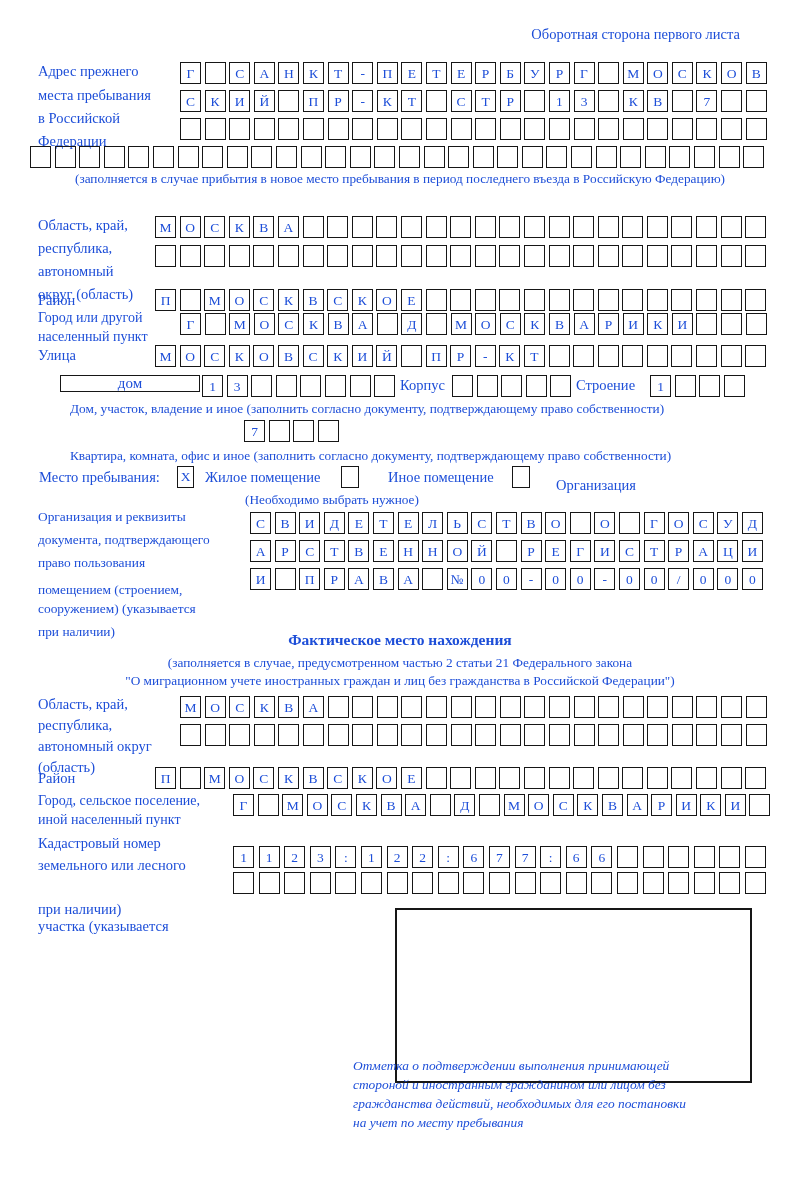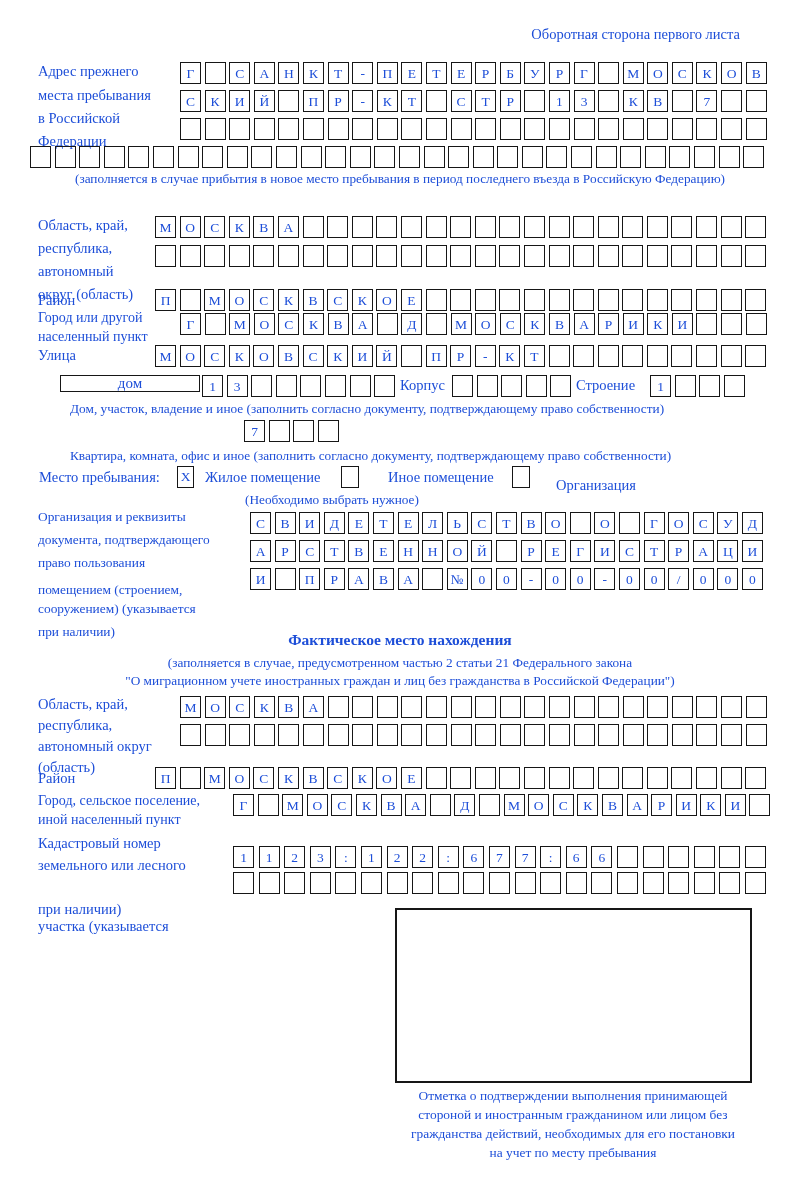--- a/index.html
+++ b/index.html
@@ -13,22 +13,22 @@
   .sm{font-size:13.4px;}
   .cap{position:absolute;font-size:13.3px;white-space:nowrap;}
   .center{left:0;width:800px;text-align:center;}
   .title{position:absolute;font-size:15.5px;font-weight:bold;}
   .lblbox{position:absolute;height:17px;border:1.5px solid #161616;box-sizing:border-box;
           display:flex;align-items:center;justify-content:center;font-size:15px;}
   .cbox{position:absolute;width:18px;height:22px;border:1.5px solid #161616;box-sizing:border-box;
         display:flex;align-items:center;justify-content:center;font-size:13.5px;}
   .bigbox{position:absolute;left:395px;top:908px;width:357px;height:175px;
           border:2px solid #161616;box-sizing:border-box;}
-  .stamp{position:absolute;left:353px;top:1086px;width:440px;text-align:center;
-         font-size:13.4px;line-height:19px;}
+  .stamp{position:absolute;left:353px;top:1056px;width:440px;text-align:left;
+         font-size:13.4px;line-height:19px;font-style:italic;}
 </style>
 </head>
 <body>
 
 <div class="page">
 
   <div class="lbl" style="left:0;top:26px;width:740px;text-align:right;">Оборотная сторона первого листа</div>
 
   <div class="lbl" style="left:38px;top:63px;">Адрес прежнего</div>
   <div class="lbl" style="left:38px;top:87px;">места пребывания</div>

